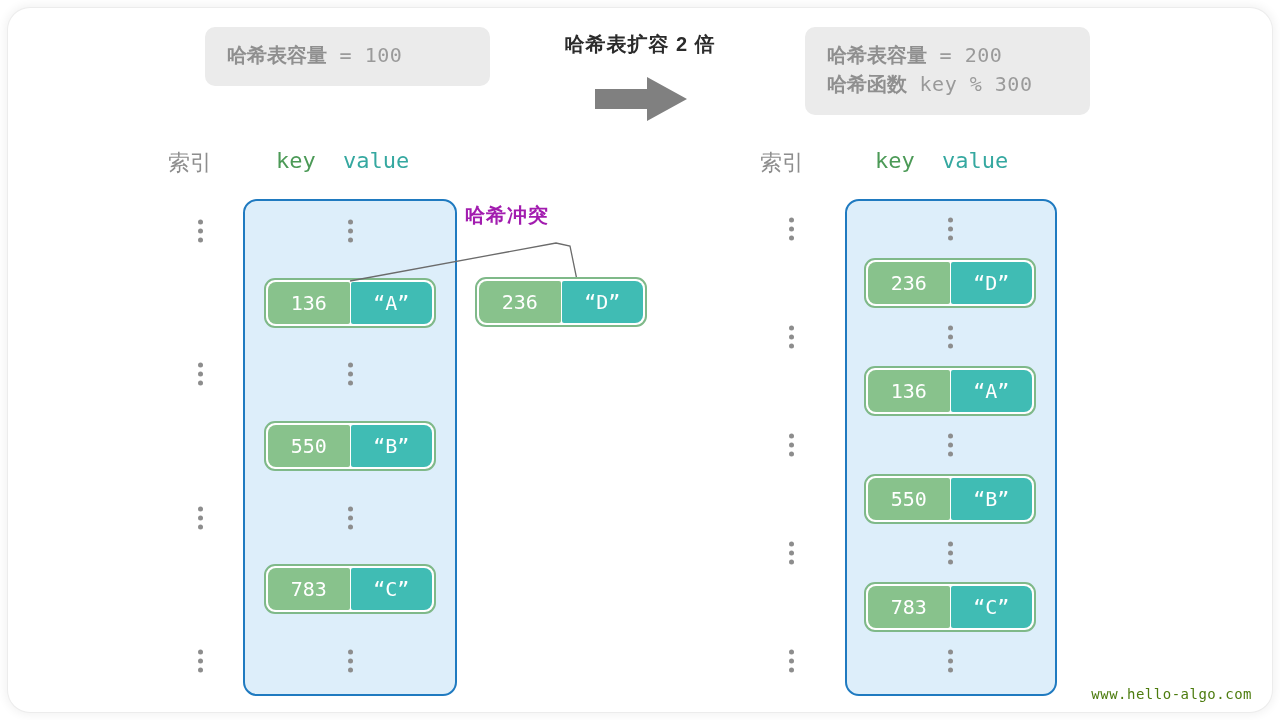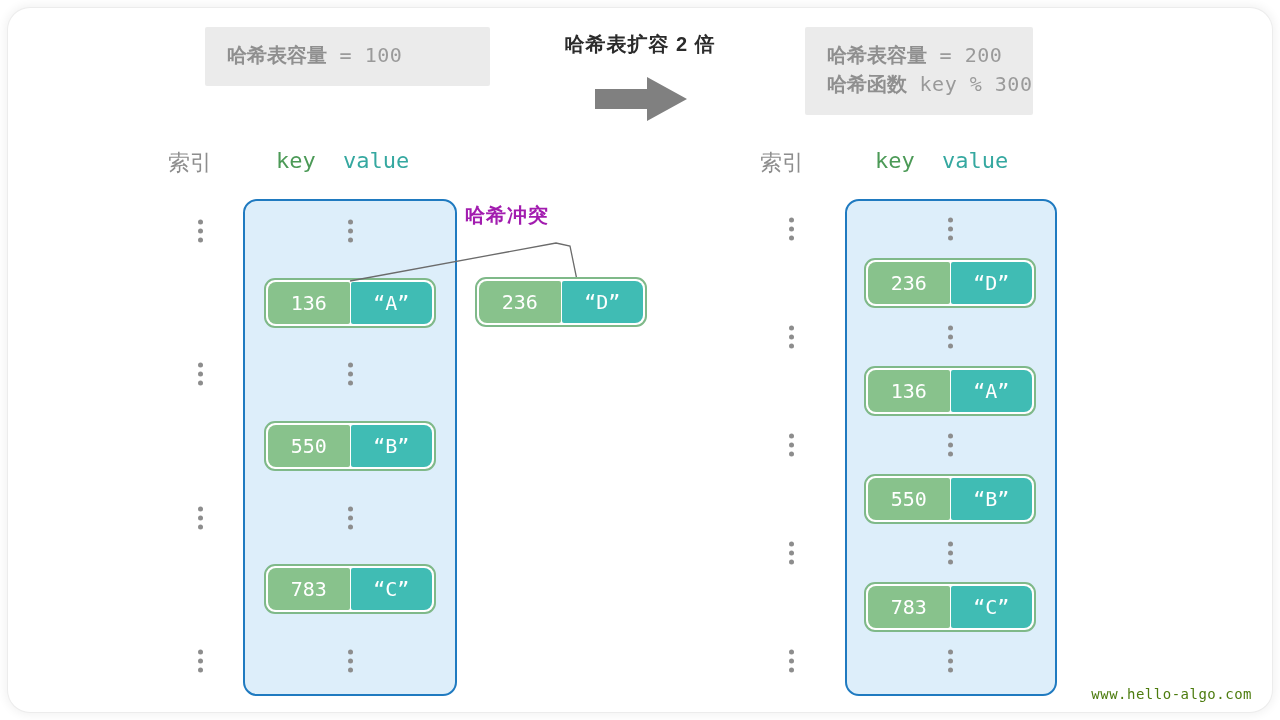--- a/index.html
+++ b/index.html
@@ -24,41 +24,41 @@
     height: 704px;
     border-radius: 22px;
     background: #ffffff;
     box-shadow: 0 0 0 1px #ececec, 0 0 10px 3px rgba(0,0,0,0.055);
   }
 
   
   .info-box {
     position: absolute;
     background: #ebebeb;
-    border-radius: 2px;
+    border-radius: 10px;
     padding: 14px 22px 16px 22px;
     box-sizing: border-box;
     line-height: 1.45;
     white-space: nowrap;
   }
   .info-line {
     font-family: "DejaVu Sans Mono", "Liberation Mono", monospace;
     font-size: 20px;
     color: #9a9a9a;
     letter-spacing: 0.5px;
   }
   .info-line .lbl {
     font-family: "Liberation Sans", "DejaVu Sans", sans-serif;
     font-weight: bold;
     color: #8f8f8f;
     letter-spacing: 0;
   }
 
   #box-left  { left: 205px; top: 27px; width: 285px; }
-  #box-right { left: 805px; top: 27px; width: 228px; }
+  #box-right { left: 805px; top: 27px; width: 285px; }
 
   
   #center-title {
     position: absolute;
     left: 520px;
     top: 31px;
     width: 240px;
     text-align: center;
     font-size: 20px;
     font-weight: bold;

